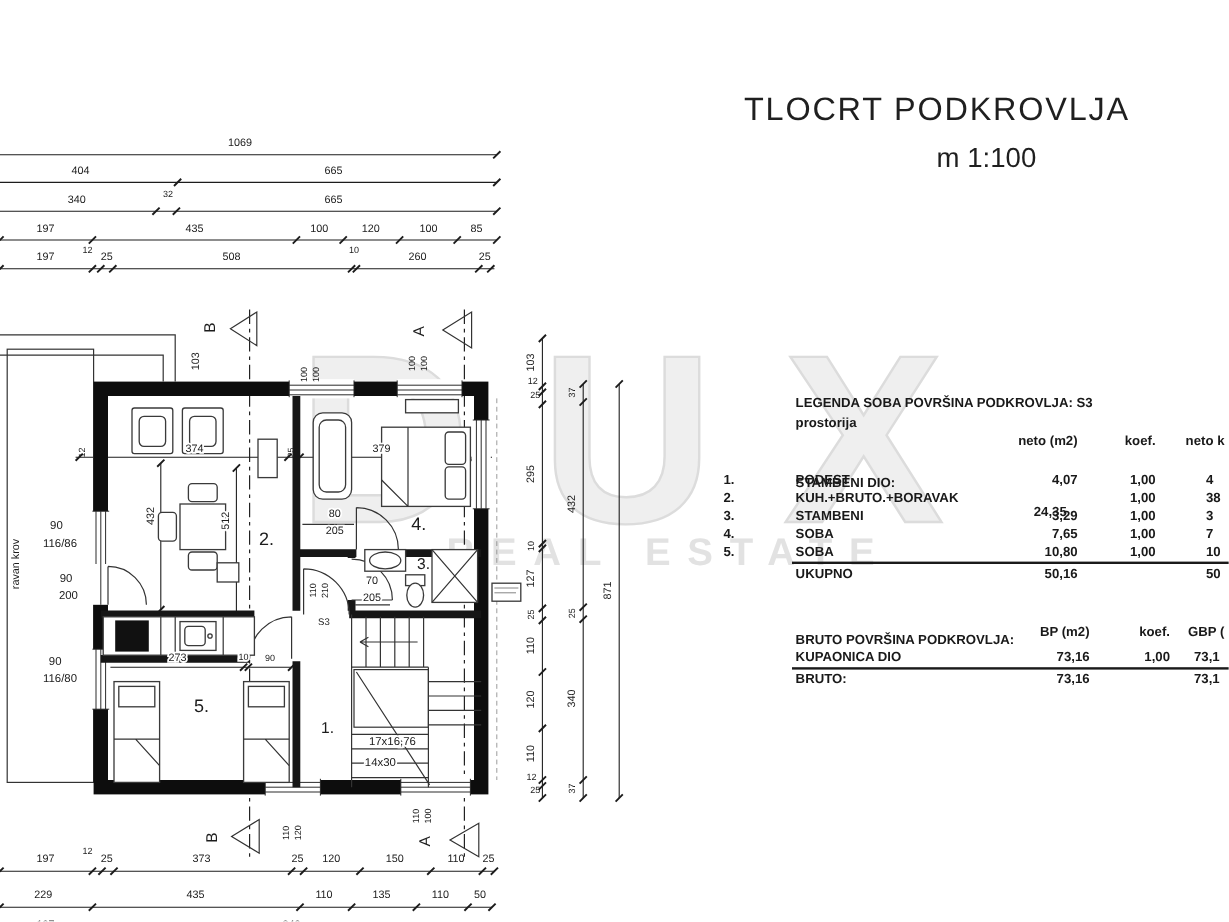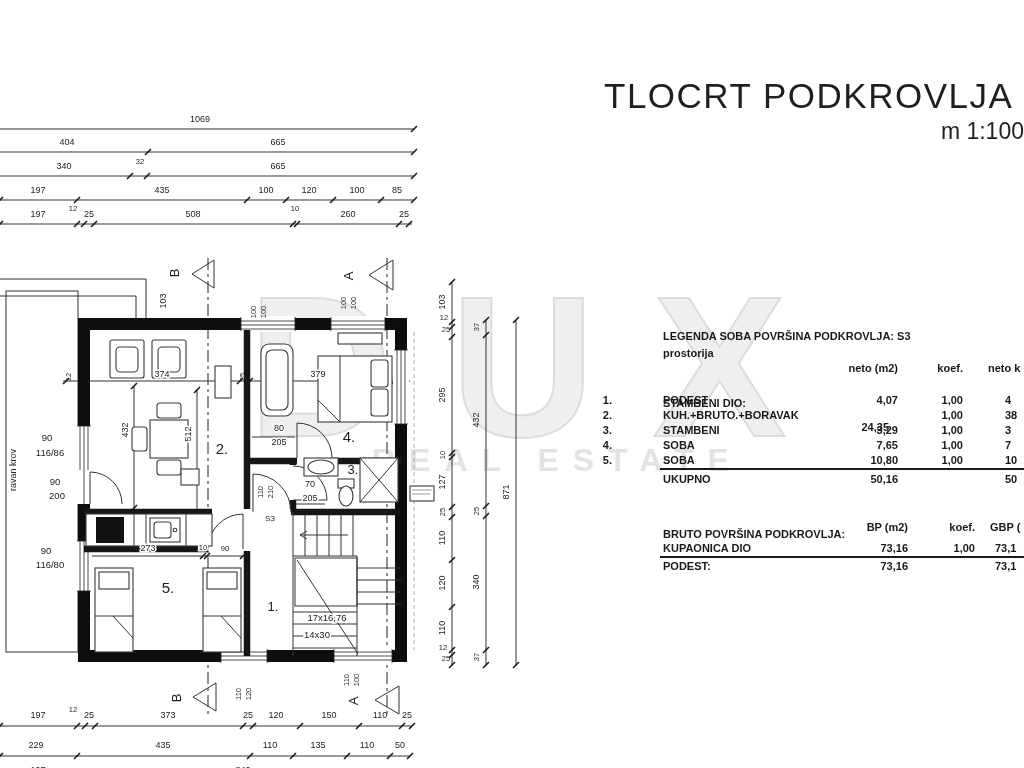--- a/index.html
+++ b/index.html
@@ -1,22 +1,22 @@
 <!DOCTYPE html>
 <html><head>
 <meta charset="utf-8">
 <style>
   html,body{margin:0;padding:0}
   body{width:1024px;height:768px;overflow:hidden;background:#fff;position:relative;
        font-family:"Liberation Sans",sans-serif}
   .abs{position:absolute}
   
-  .title{left:604px;top:76px;width:404px;text-align:left;font-size:35px;
+  .title{left:620px;top:76px;width:404px;text-align:left;font-size:27px;
          letter-spacing:1.5px;color:#1f1f1f;white-space:nowrap}
-  .scale{left:620px;top:118px;width:404px;text-align:right;font-size:23px;color:#1f1f1f}
+  .scale{left:620px;top:118px;width:404px;text-align:center;font-size:23px;color:#1f1f1f}
   
   .wm-dux{left:248px;top:252px;font-size:200px;font-weight:bold;letter-spacing:58px;
           color:#efefef;-webkit-text-stroke:2px #dcdcdc;z-index:0;white-space:nowrap}
   .wm-re{left:372px;top:442px;font-size:32px;font-weight:bold;letter-spacing:14px;
          color:#e2e2e2;z-index:0;white-space:nowrap}
   svg{position:absolute;left:0;top:0;z-index:1}
   
   .lg{position:absolute;font-size:11px;font-weight:700;color:#191919;white-space:nowrap;z-index:2}
   .ra{text-align:right}
   .rule{position:absolute;background:#1a1a1a;height:2px;width:364px;left:660px;z-index:2}
@@ -303,16 +303,16 @@
   <span class="lg ra" style="left:800px;top:521px;width:108px">BP (m2)</span>
   <span class="lg ra" style="left:917px;top:521px;width:58px">koef.</span>
   <span class="lg" style="left:990px;top:521px">GBP (</span>
 
   <span class="lg" style="left:663px;top:542px">KUPAONICA DIO</span>
   <span class="lg ra" style="left:800px;top:542px;width:108px">73,16</span>
   <span class="lg ra" style="left:917px;top:542px;width:58px">1,00</span>
   <span class="lg" style="left:995px;top:542px">73,1</span>
 
   <div class="rule" style="top:556px"></div>
-  <span class="lg" style="left:663px;top:560px">PODEST:</span>
+  <span class="lg" style="left:663px;top:560px">BRUTO:</span>
   <span class="lg ra" style="left:800px;top:560px;width:108px">73,16</span>
   <span class="lg" style="left:995px;top:560px">73,1</span>
 </div>
 
 </body></html>

